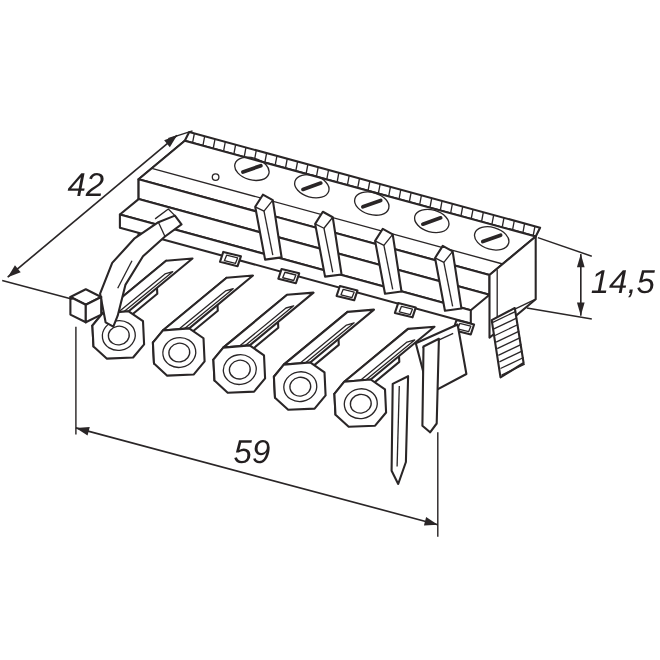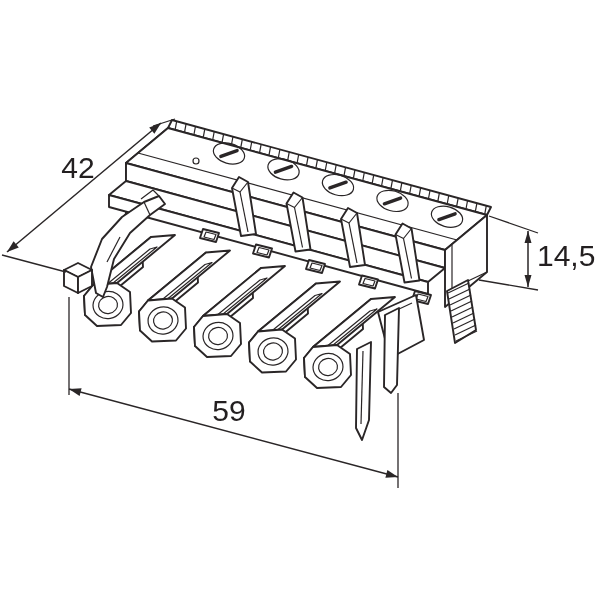--- a/index.html
+++ b/index.html
@@ -1,17 +1,17 @@
 <!DOCTYPE html>
 <html><head>
 <meta charset="utf-8">
 <style>
   html,body{margin:0;padding:0;background:#ffffff;}
   .canvas{position:relative;width:600px;height:523px;background:#ffffff;overflow:hidden;
-          font-family:"Liberation Sans", sans-serif;}
+          font-family:"Liberation Sans", sans-serif;font-style:italic;}
   svg{display:block;}
   .dim-text{font-family:"Liberation Sans", sans-serif;font-size:30px;fill:#231f20;}
   .edge{fill:#ffffff;stroke:#2a2627;stroke-width:1.9;stroke-linejoin:round;}
   .edge-thin{fill:none;stroke:#2a2627;stroke-width:1.2;stroke-linejoin:round;}
   .dimline{fill:none;stroke:#2a2627;stroke-width:1.5;}
   .extline{fill:none;stroke:#2a2627;stroke-width:1.3;}
   .arrow{fill:#2a2627;stroke:none;}
 </style>
 </head>
 <body>

